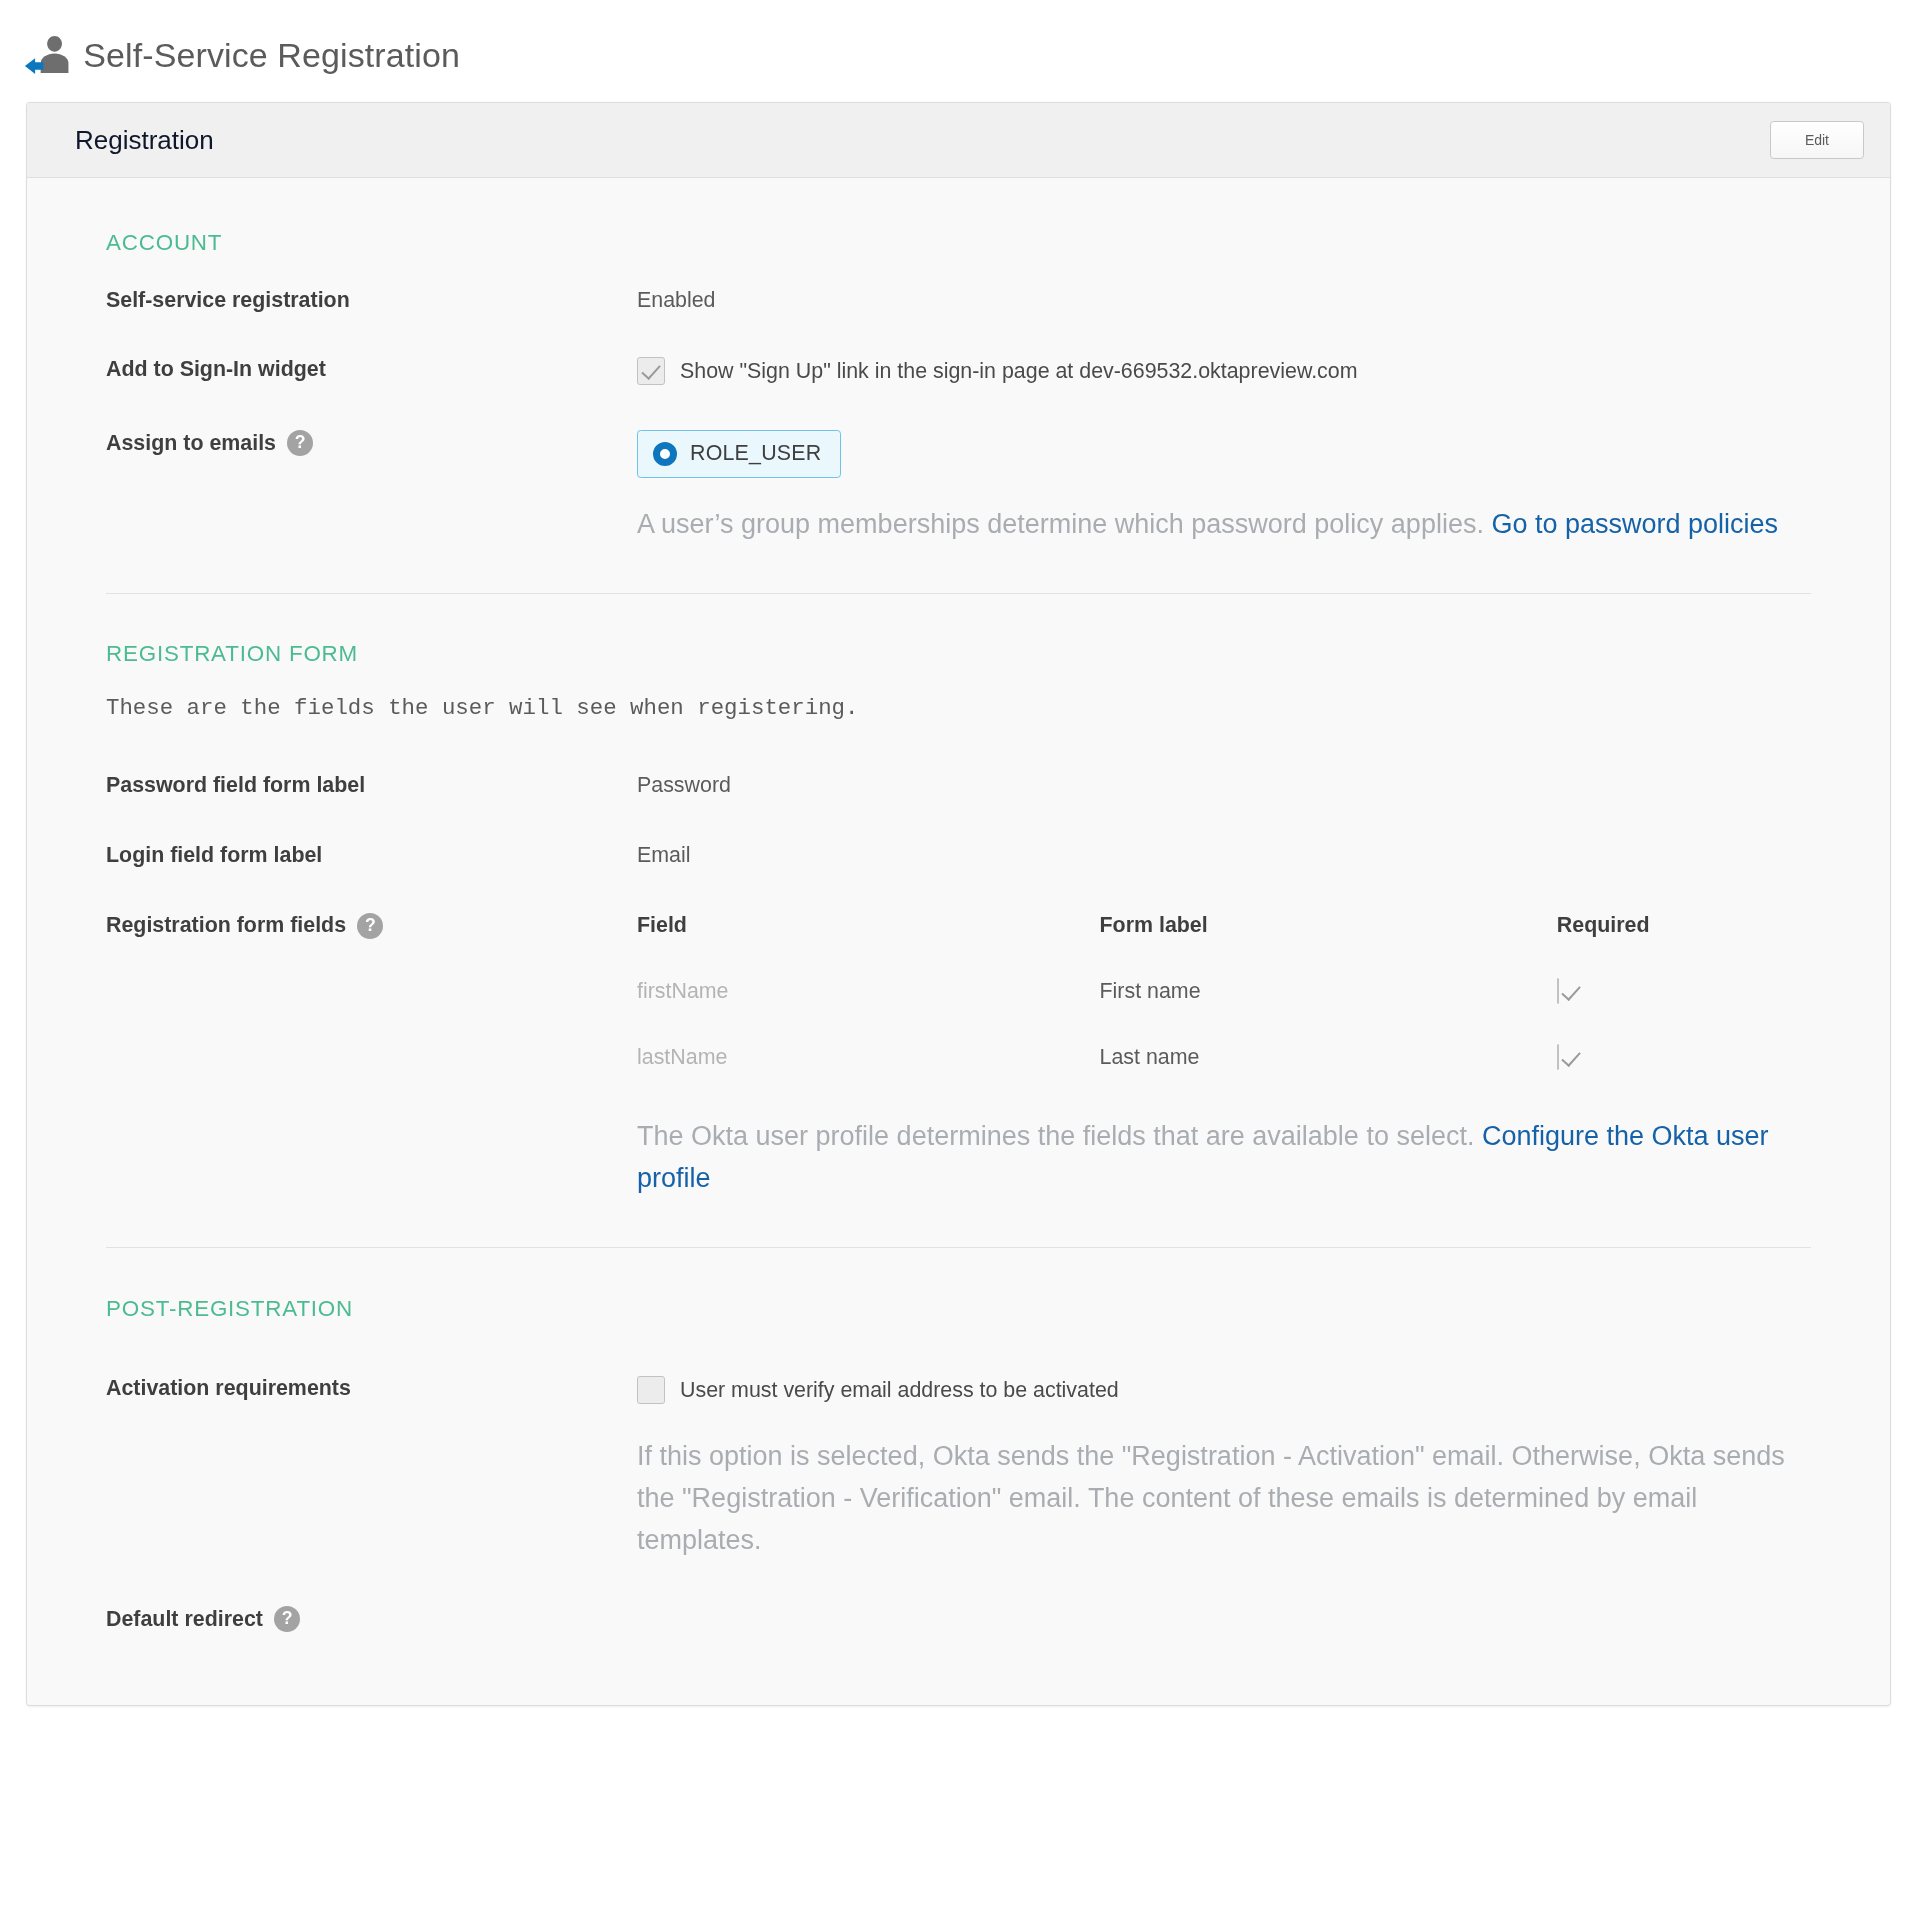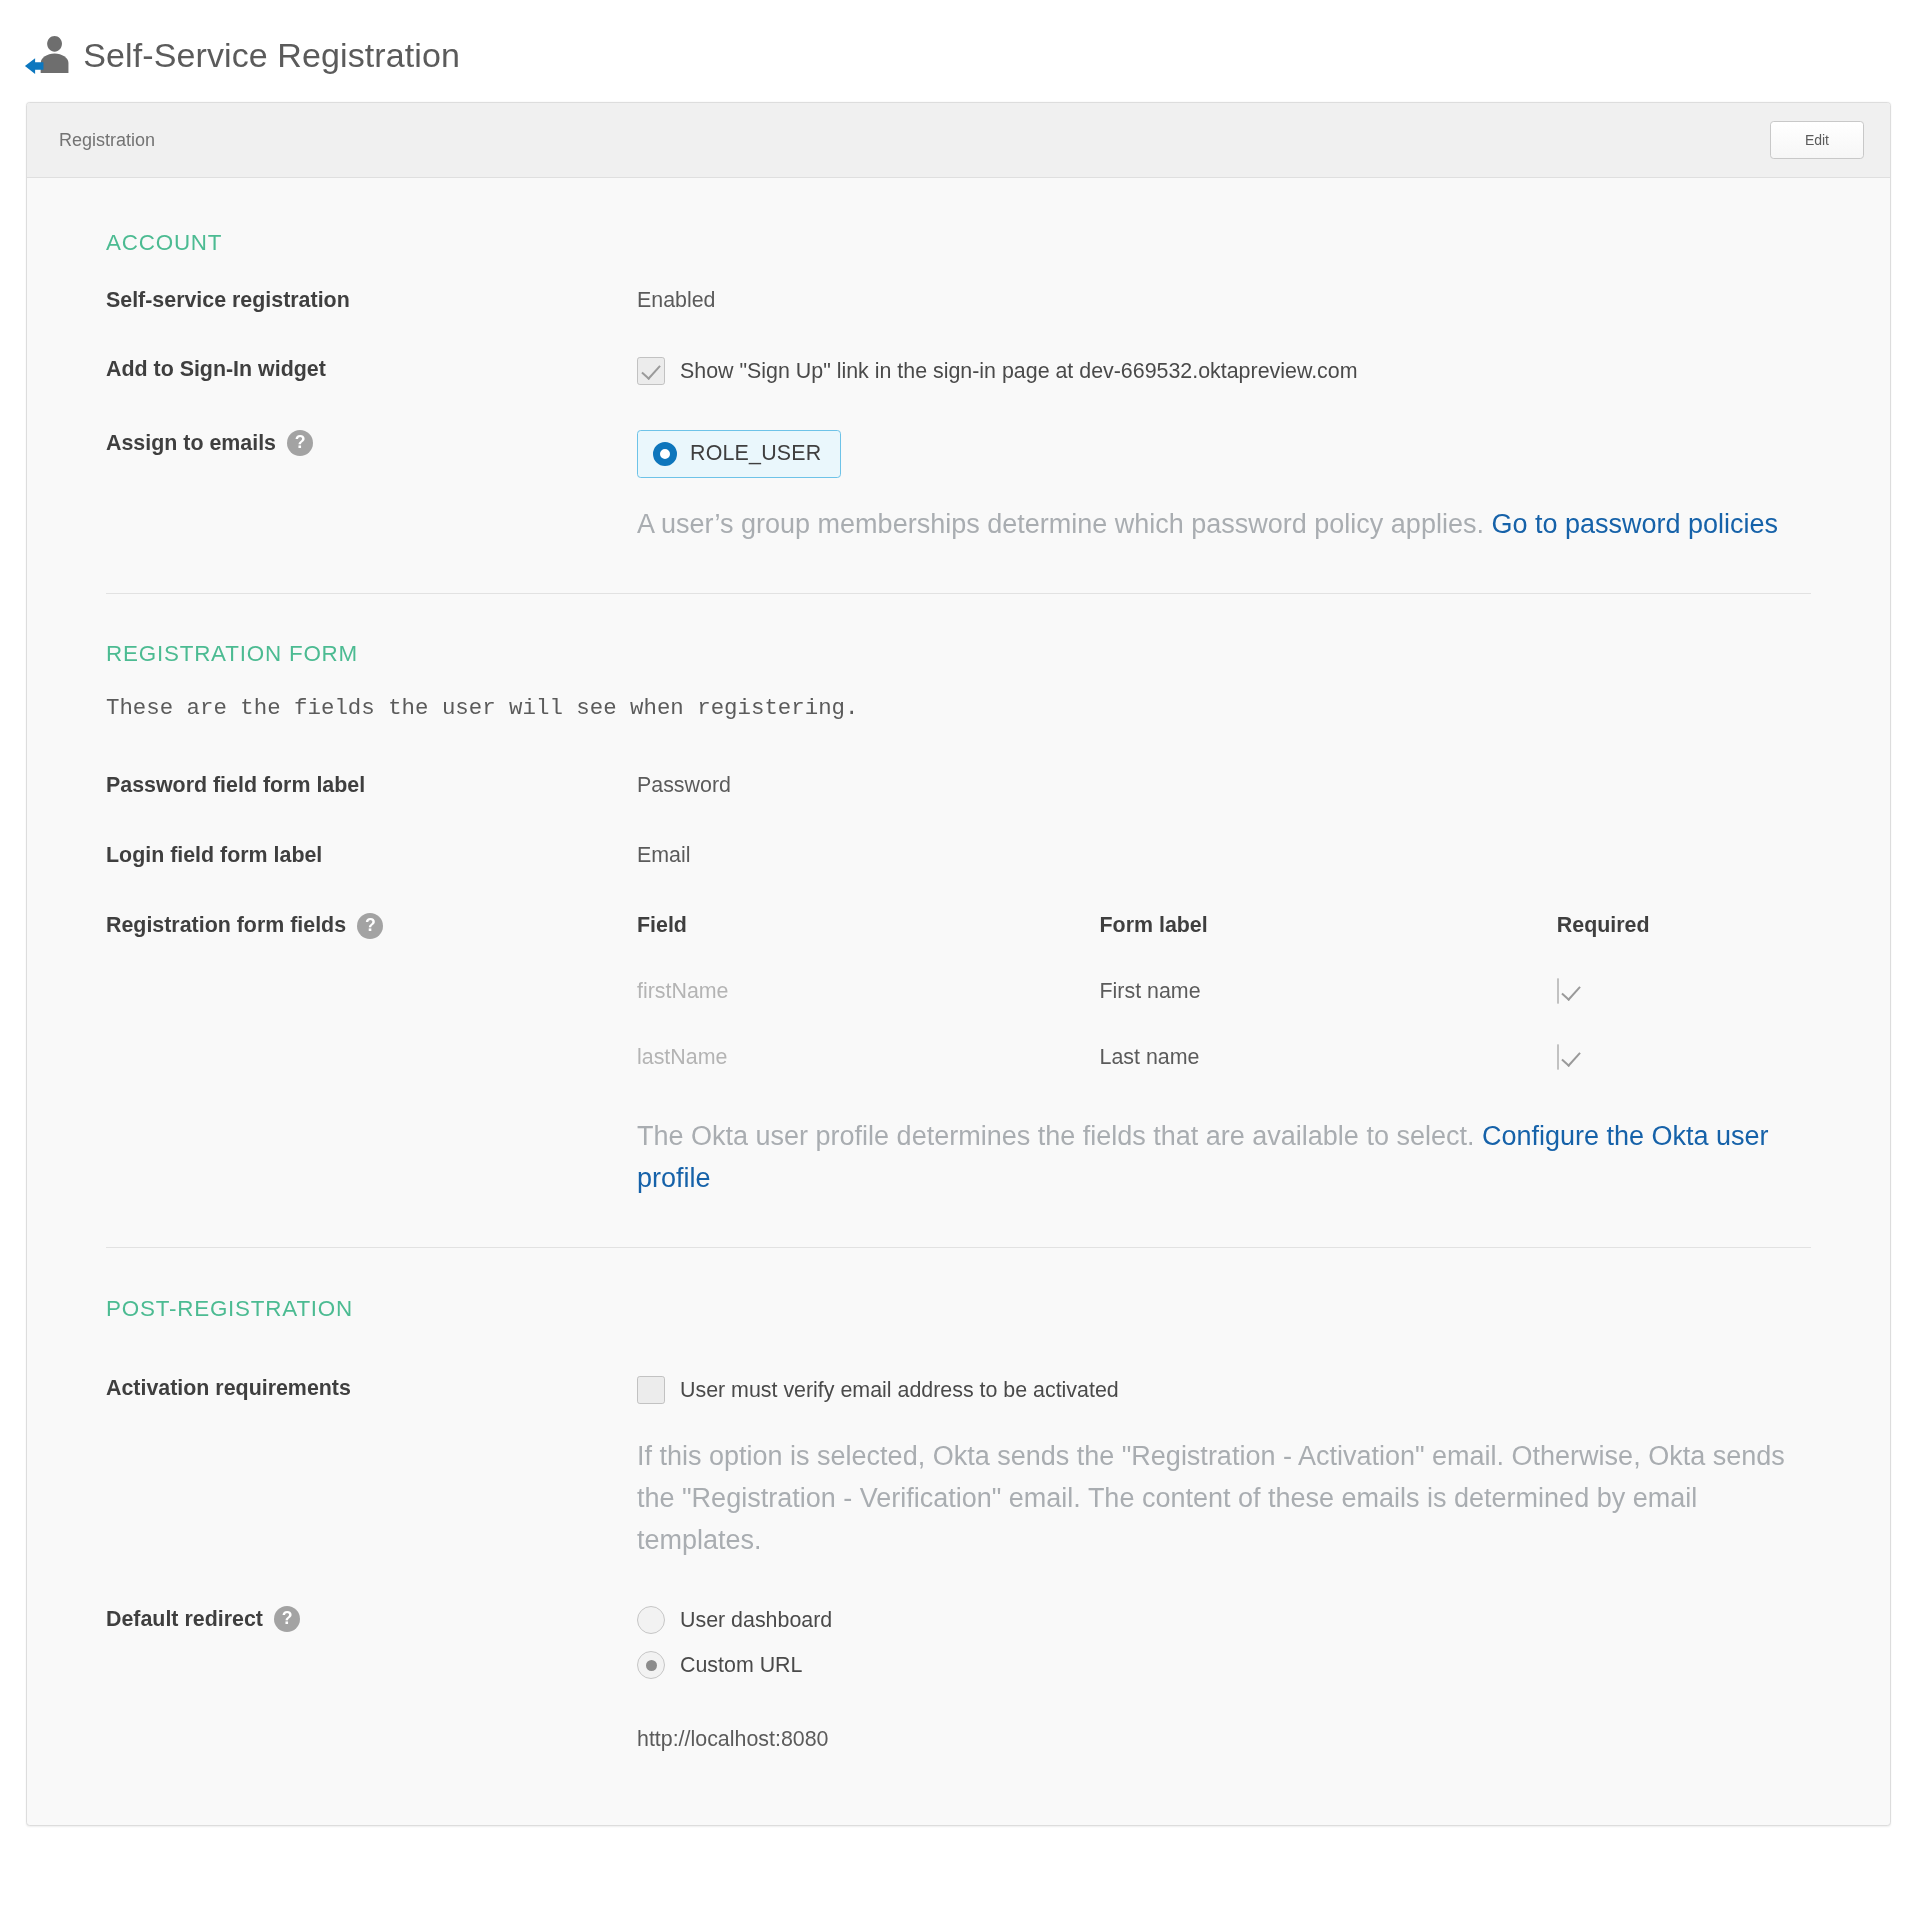--- a/index.html
+++ b/index.html
@@ -52,23 +52,24 @@
   .card-header {
     background: #f0f0f0;
     border-bottom: 0.9px solid #dfdfdf;
     height: 75px;
     display: flex;
     align-items: center;
     justify-content: space-between;
     padding: 0 26px 0 32px;
   }
   .card-header-title {
-    font-size: 18px;
-    color: #737373;
+    font-size: 26px;
+    color: #0f172a;
     font-weight: 400;
+    margin-left: 16px;
   }
   .edit-btn {
     font-family: "Liberation Sans", sans-serif;
     font-size: 14px;
     color: #5b5b5b;
     background: linear-gradient(to bottom, #ffffff, #f6f6f6);
     border: 0.9px solid #c8c8c8;
     border-radius: 3.7px;
     padding: 9.3px 34px;
     cursor: pointer;
@@ -409,29 +410,18 @@
           </div>
           <div class="hint" style="margin-top:32px">If this option is selected, Okta sends the "Registration - Activation" email. Otherwise, Okta sends the "Registration - Verification" email. The content of these emails is determined by email templates.</div>
         </div>
       </div>
 
       <div class="row" style="margin-top:24px">
         <div class="row-label">
           <span>Default redirect</span>
           <span class="help-icon">?</span>
         </div>
-        <div class="row-value">
-          <div class="radio-line">
-            <span class="radio"></span>
-            <span class="radio-text">User dashboard</span>
-          </div>
-          <div class="radio-line">
-            <span class="radio sel"></span>
-            <span class="radio-text">Custom URL</span>
-          </div>
-          <div class="redirect-url">http://localhost:8080</div>
-        </div>
       </div>
     </div>
 
   </div>
 </div>
 
 
 </body></html>

